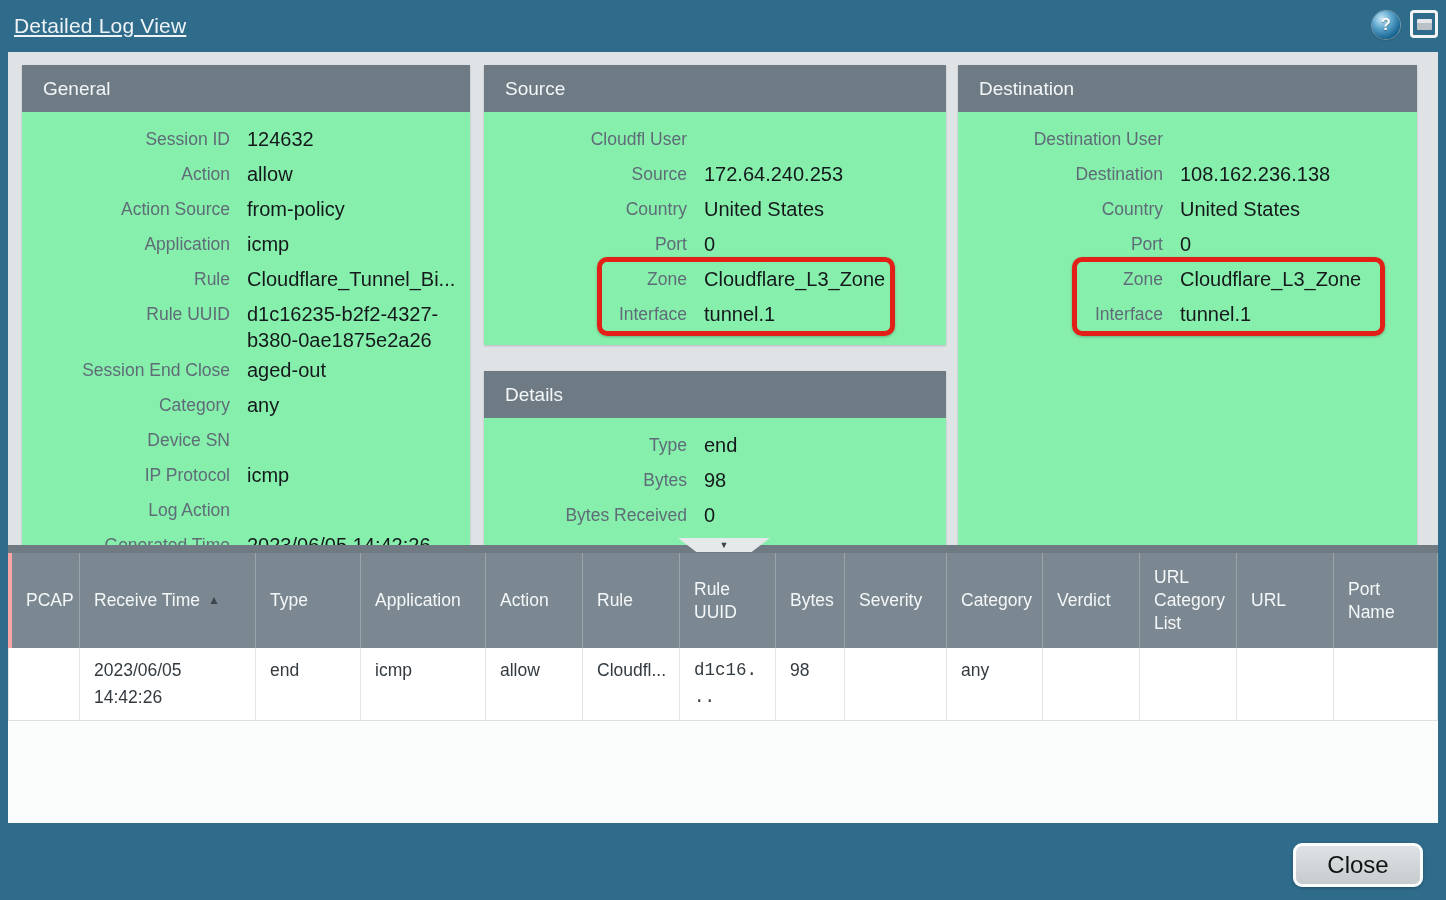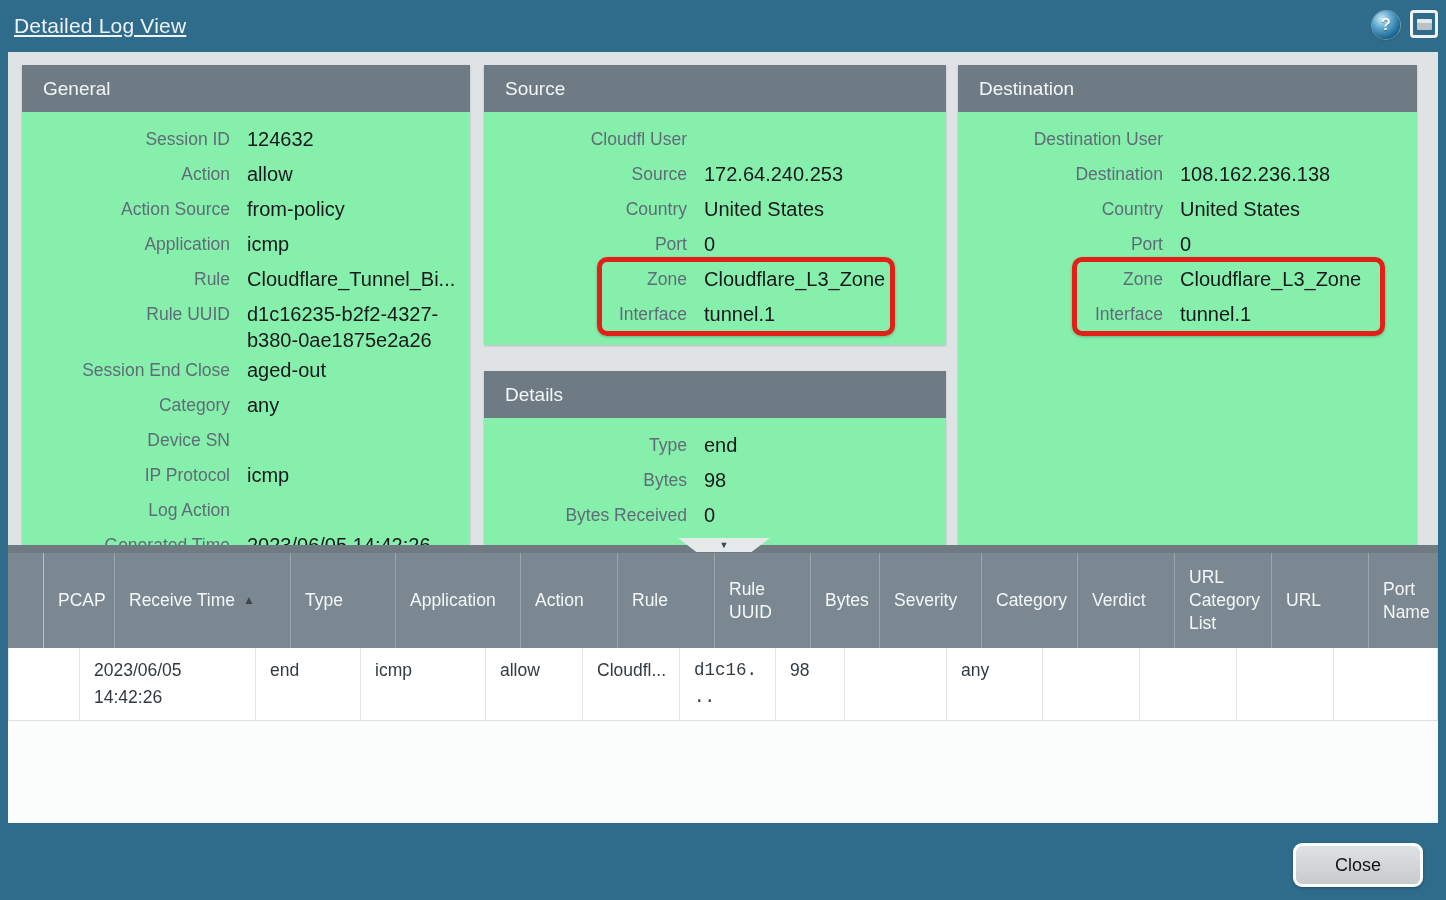--- a/index.html
+++ b/index.html
@@ -57,32 +57,32 @@
   .divider{position:absolute;left:0;top:493px;width:1430px;height:8px;background:#6f7a82;}
   .handle{position:absolute;left:670px;top:-7px;width:92px;height:14px;background:#e6e9ea;
     clip-path:polygon(0 0,100% 0,80% 100%,20% 100%);display:flex;align-items:center;justify-content:center;cursor:pointer;}
   .handle .tri{font-size:9px;color:#3a444b;line-height:1;}
 
   
   .log-table{position:absolute;left:0;top:501px;width:1430px;height:270px;background:#fbfcfc;}
   .thead{display:flex;width:1430px;height:95px;background:var(--table-header-gray);}
   .th{flex:none;display:flex;align-items:center;padding:0 10px 0 14px;border-right:1px solid #9aa4ab;
     color:#f4f7f8;font-size:17.5px;line-height:1.3;}
-  .th:first-child{border-left:1px solid #fca5a5;margin-left:35px;}
+  .th:first-child{border-left:4px solid #fca5a5;}
   .th .sort{margin-left:8px;font-size:12px;color:#3e474e;}
   .tbody{width:1430px;}
   .tr{display:flex;width:1430px;min-height:64px;background:#ffffff;border-bottom:1px solid #dde1e4;cursor:default;}
   .td{flex:none;padding:9px 10px 9px 14px;border-right:1px solid #e3e6e8;color:#333b41;font-size:17.5px;line-height:1.55;
     overflow-wrap:break-word;word-break:break-word;}
   .td:first-child{border-left:1px solid #e3e6e8;}
 
   
   .close-btn{position:absolute;right:23px;bottom:13px;width:130px;height:44px;border-radius:9px;
     border:3px solid #fbfdfd;background:linear-gradient(#dfe2e4,#c7cbce);
-    font-family:"Liberation Sans",sans-serif;font-size:18px;color:#101314;cursor:pointer;
+    font-family:"Liberation Sans",sans-serif;font-size:24px;color:#101314;cursor:pointer;
     box-shadow:0 1px 3px rgba(0,0,0,.25);}
 </style>
 </head>
 <body>
 
 <div class="dialog">
 
   <div class="titlebar">
     <span class="title">Detailed Log View</span>
     <span class="help-icon">

